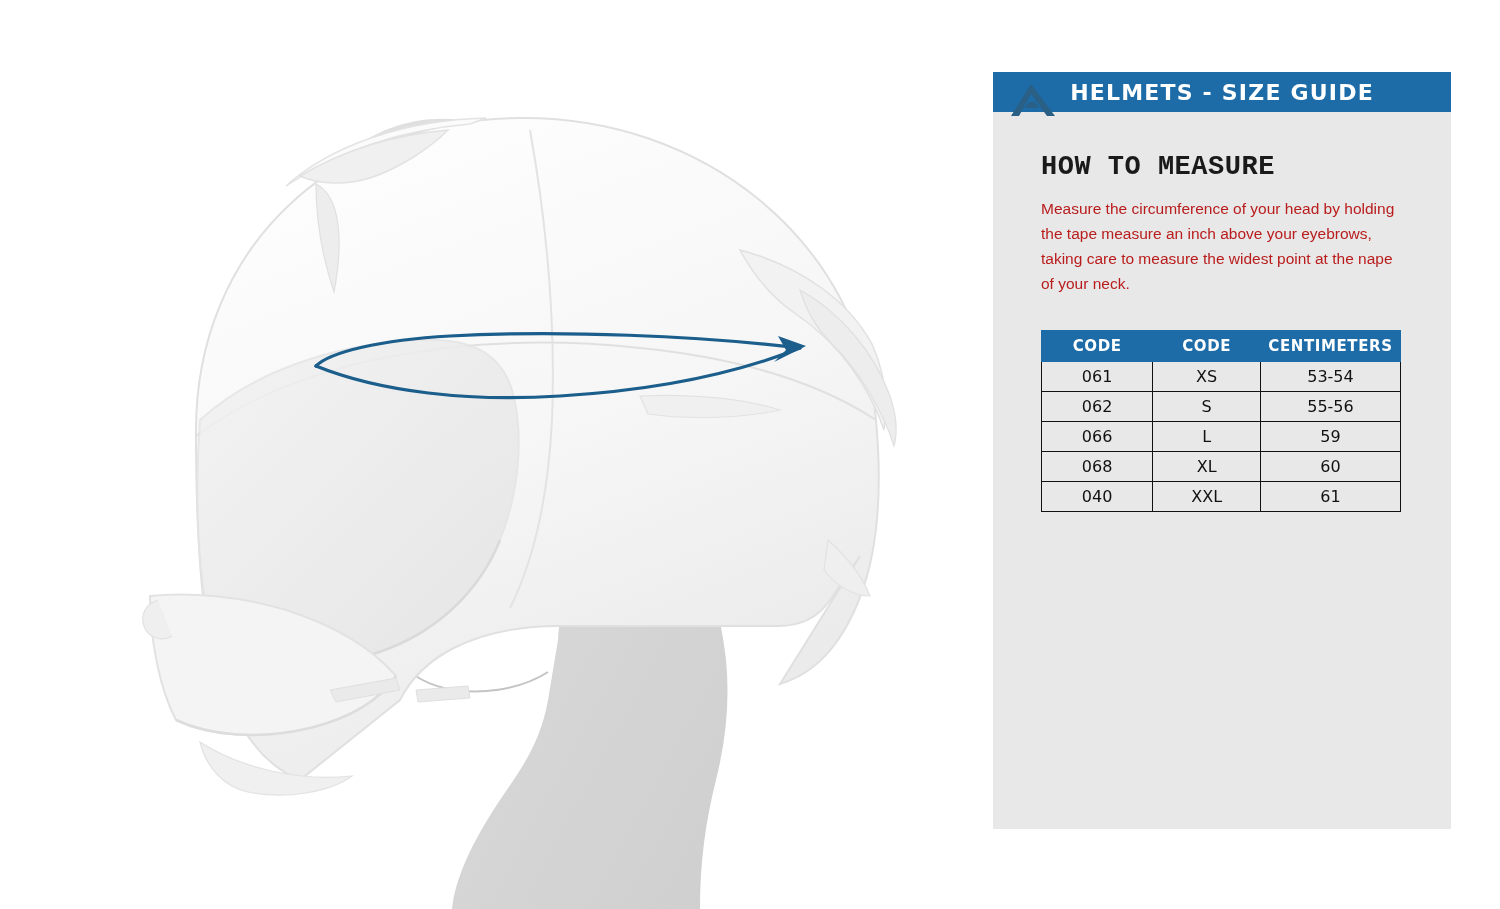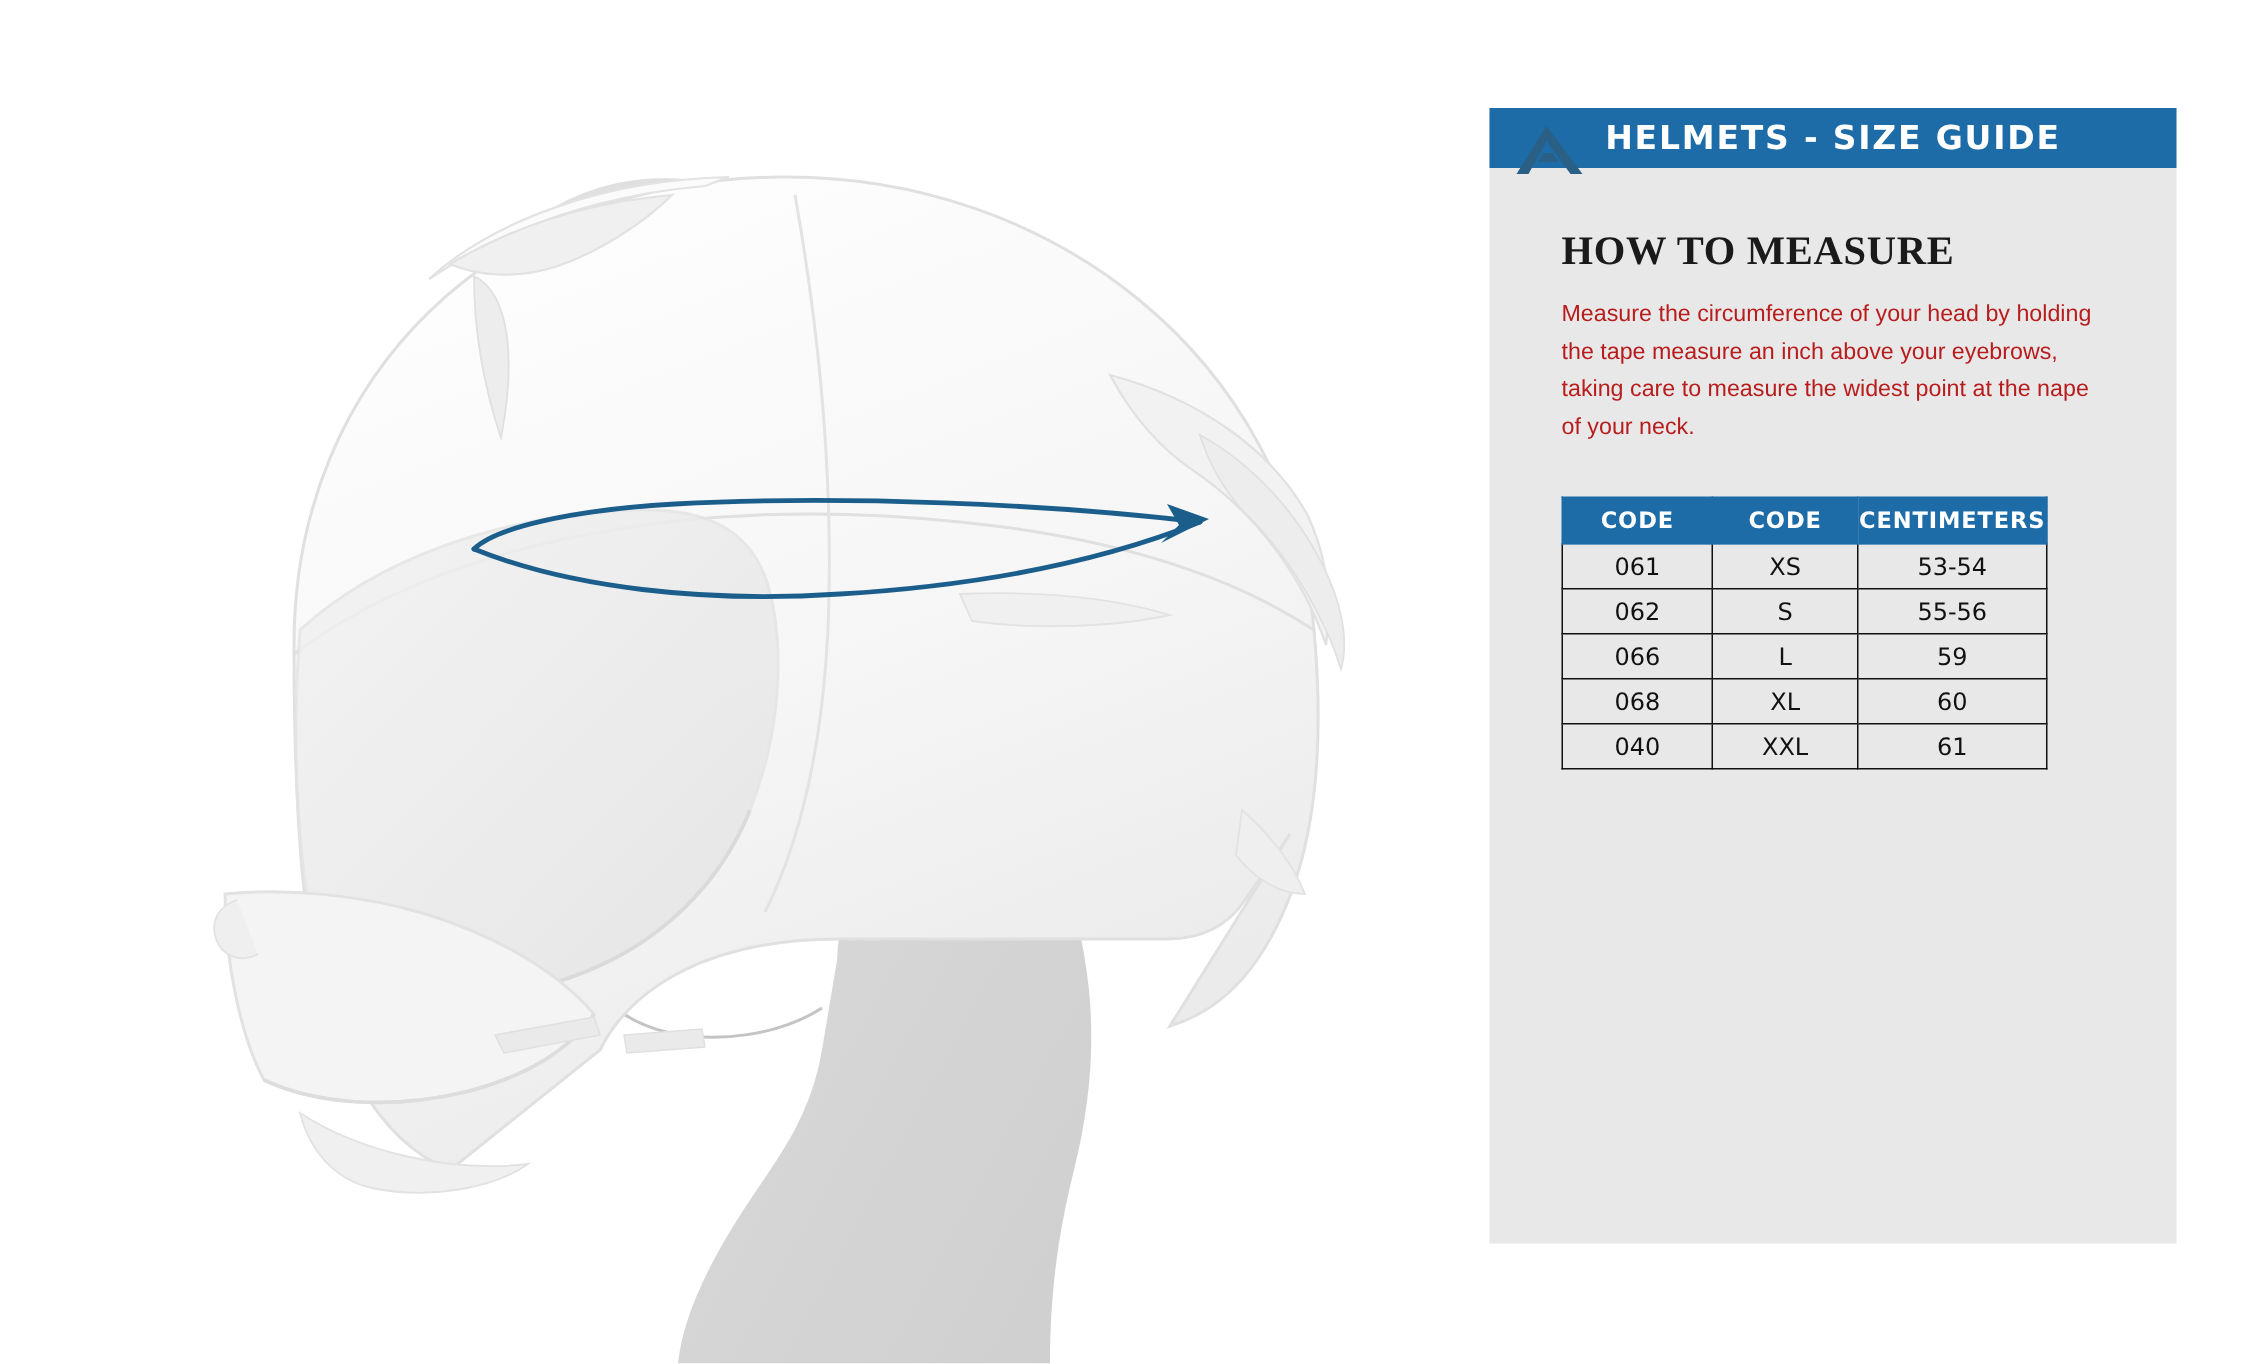--- a/index.html
+++ b/index.html
@@ -54,41 +54,41 @@
     left: 12px;
     top: 6px;
     width: 56px;
     height: 44px;
   }
 
   #panel-body {
     padding: 40px 48px 0 48px;
   }
   #how-to-title {
-    font-family: Liberation Serif, serif;
+    font-family: Liberation Mono, monospace;
     font-weight: bold;
     font-size: 27px;
     letter-spacing: 0.5px;
     color: #1a1a1a;
     margin: 0 0 14px 0;
   }
   #how-to-text {
     font-family: "Liberation Sans", sans-serif;
     font-size: 15.5px;
     line-height: 1.62;
     color: #b91c1c;
     margin: 0;
     max-width: 360px;
   }
 
   
   #size-table {
     margin-top: 34px;
     border-collapse: collapse;
-    width: 324px;
+    width: 360px;
     table-layout: fixed;
   }
   #size-table th {
     background: #1d6ca8;
     color: #ffffff;
     font-family: "DejaVu Sans", sans-serif;
     font-weight: bold;
     font-size: 15px;
     letter-spacing: 0.6px;
     padding: 6px 0;

